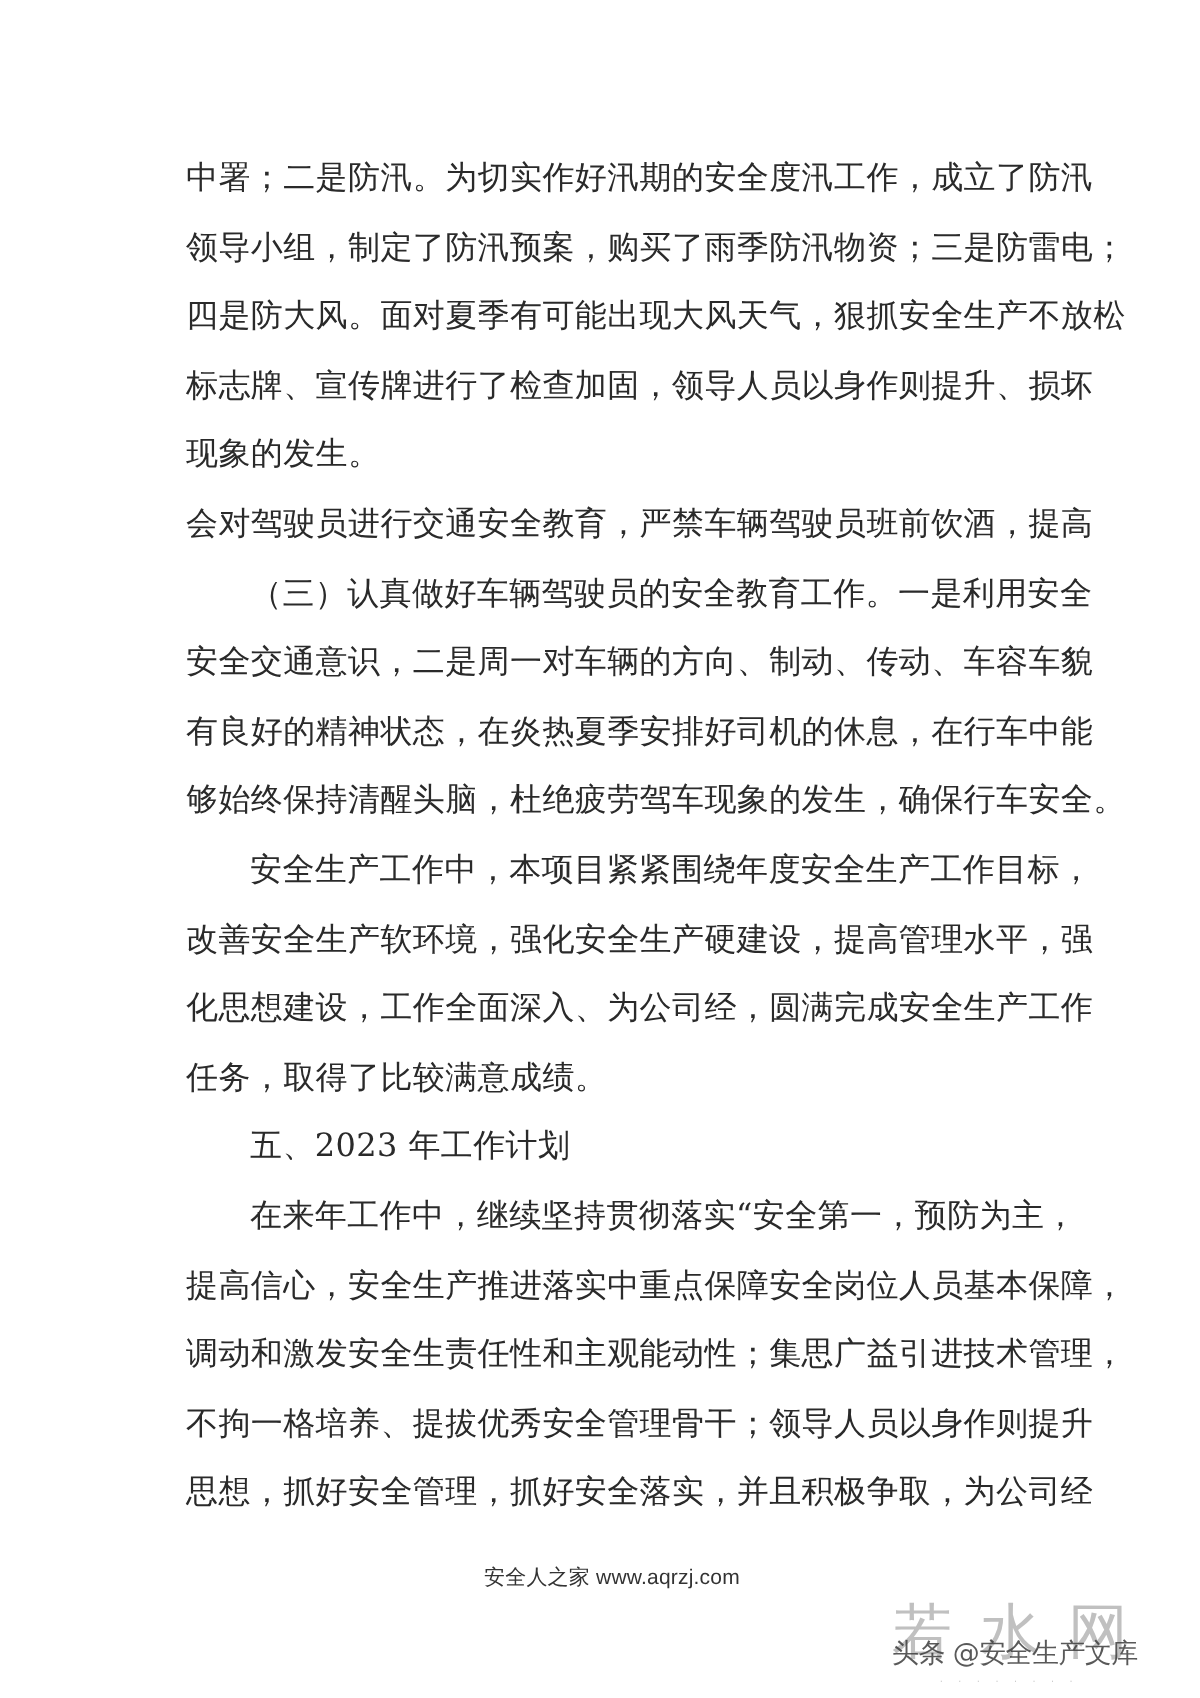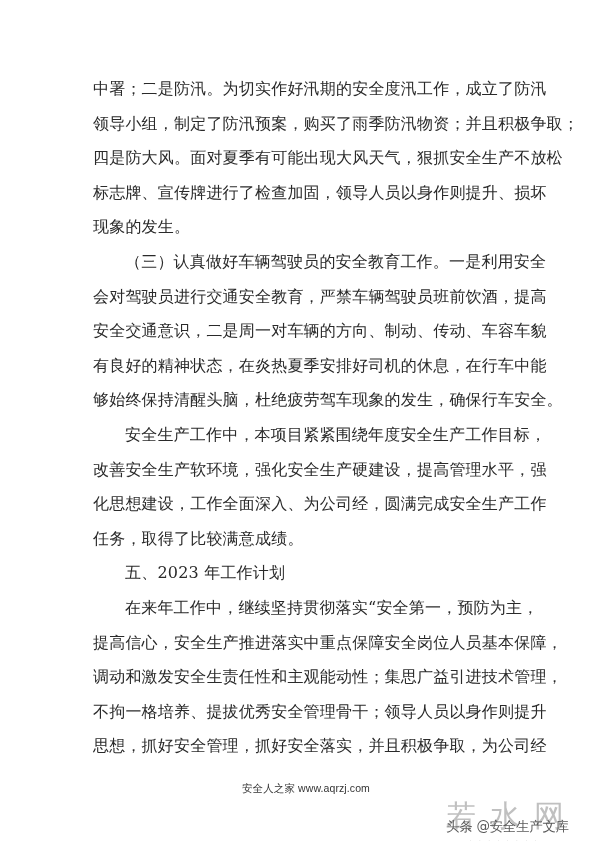--- a/index.html
+++ b/index.html
@@ -32,26 +32,26 @@
       position: absolute; left: 30px; top: 38px; font-size: 4px; color: rgba(120,120,120,0.6);
       letter-spacing: 8px; white-space: nowrap; font-family: "DejaVu Sans", sans-serif;
     }
   </style>
 </head>
 <body>
 
 <div class="page">
   <div class="body-text">
     <div class="line">中署；二是防汛。为切实作好汛期的安全度汛工作，成立了防汛</div>
-    <div class="line">领导小组，制定了防汛预案，购买了雨季防汛物资；并且积极争取；</div>
+    <div class="line">领导小组，制定了防汛预案，购买了雨季防汛物资；三是防雷电；</div>
     <div class="line">四是防大风。面对夏季有可能出现大风天气，狠抓安全生产不放松</div>
     <div class="line">标志牌、宣传牌进行了检查加固，领导人员以身作则提升、损坏</div>
     <div class="line last">现象的发生。</div>
+    <div class="line">会对驾驶员进行交通安全教育，严禁车辆驾驶员班前饮酒，提高</div>
     <div class="line indent">（三）认真做好车辆驾驶员的安全教育工作。一是利用安全</div>
-    <div class="line">会对驾驶员进行交通安全教育，严禁车辆驾驶员班前饮酒，提高</div>
     <div class="line">安全交通意识，二是周一对车辆的方向、制动、传动、车容车貌</div>
     <div class="line">有良好的精神状态，在炎热夏季安排好司机的休息，在行车中能</div>
     <div class="line">够始终保持清醒头脑，杜绝疲劳驾车现象的发生，确保行车安全。</div>
     <div class="line indent">安全生产工作中，本项目紧紧围绕年度安全生产工作目标，</div>
     <div class="line">改善安全生产软环境，强化安全生产硬建设，提高管理水平，强</div>
     <div class="line">化思想建设，工作全面深入、为公司经，圆满完成安全生产工作</div>
     <div class="line last">任务，取得了比较满意成绩。</div>
     <div class="line indent last">五、2023 年工作计划</div>
     <div class="line indent">在来年工作中，继续坚持贯彻落实“安全第一，预防为主，</div>
     <div class="line">提高信心，安全生产推进落实中重点保障安全岗位人员基本保障，</div>

